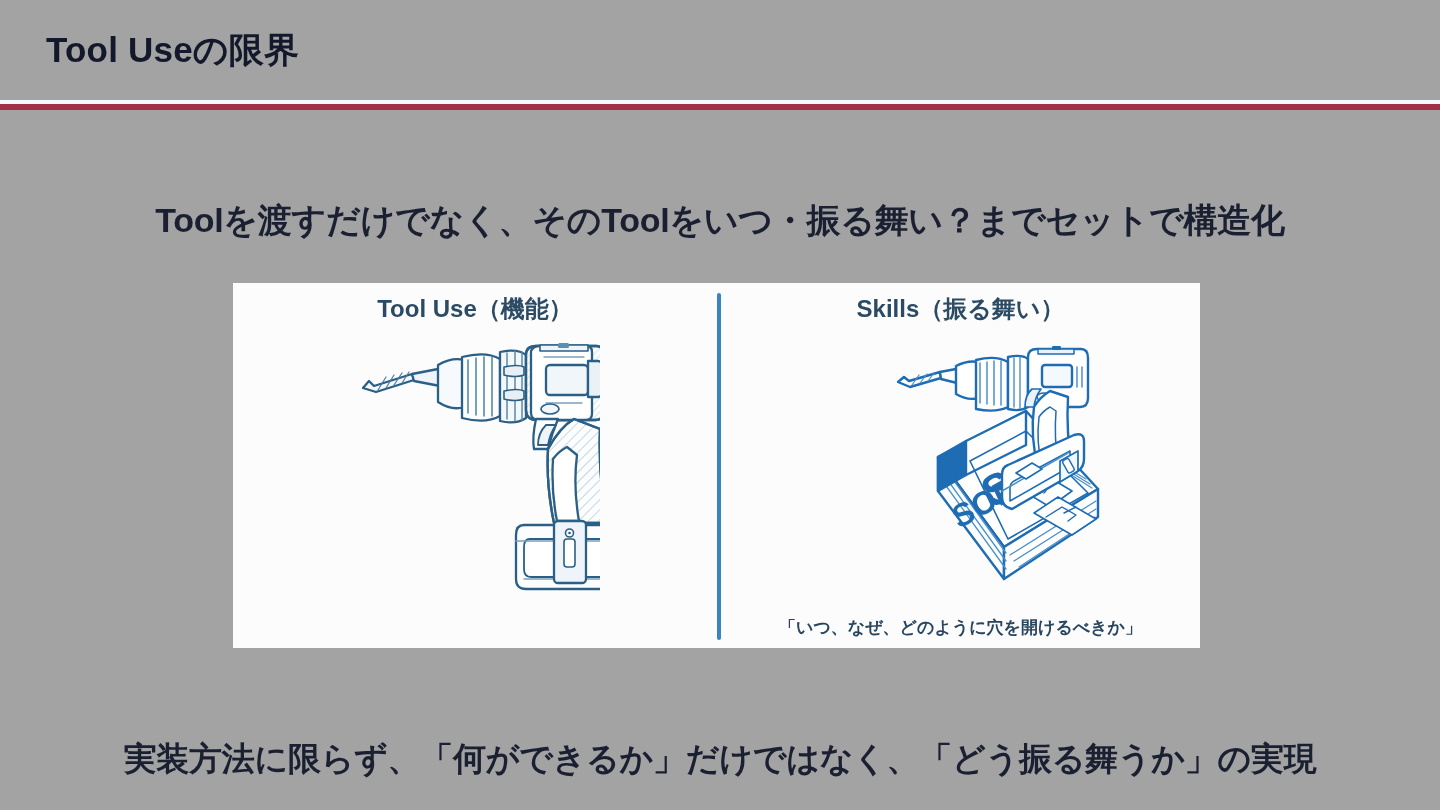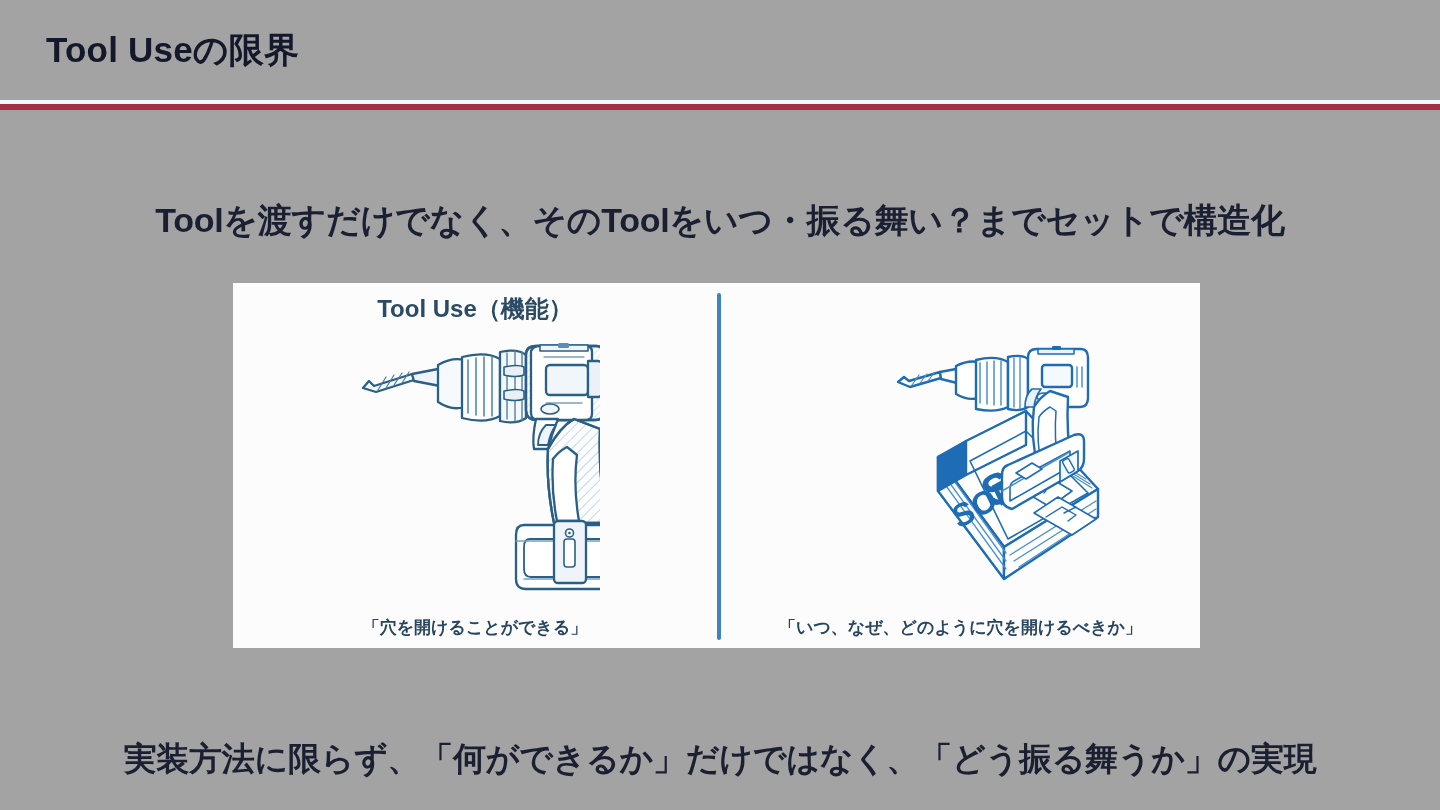--- a/index.html
+++ b/index.html
@@ -230,24 +230,24 @@
             <line x1="174" y1="236" x2="278" y2="236" stroke="#7ba0bb" stroke-width="1.4"></line>
 
             <rect x="204" y="178" width="32" height="62" rx="4" fill="#eef4f9"></rect>
             <rect x="214" y="196" width="11" height="28" rx="3" fill="#ffffff" stroke-width="1.6"></rect>
             <circle cx="219.5" cy="190" r="4" fill="#ffffff" stroke-width="1.6"></circle>
             <circle cx="219.5" cy="190" r="1.3" fill="#2b5f85" stroke="none"></circle>
           </g>
         </svg>
       </div>
 
-      <div class="col-caption">「穴を開けることができる」</div>
     </div>
 
     <div class="panel-col" id="col-right">
+      <div class="col-heading">Skills（振る舞い）</div>
 
       <div class="art-box">
         <svg width="282" height="262" viewBox="0 0 282 262" aria-hidden="true">
           <g fill="none" stroke="#1e6cb4" stroke-width="2.4" stroke-linejoin="round" stroke-linecap="round">
 
             <path d="M118 116 L206 70 L278 148 L184 206 Z" fill="#ffffff"></path>
 
             <path d="M118 116 L184 206 L184 238 L118 150 Z" fill="#fbfdff"></path>
             <path d="M184 206 L278 148 L278 176 L184 238 Z" fill="#ffffff"></path>
 

